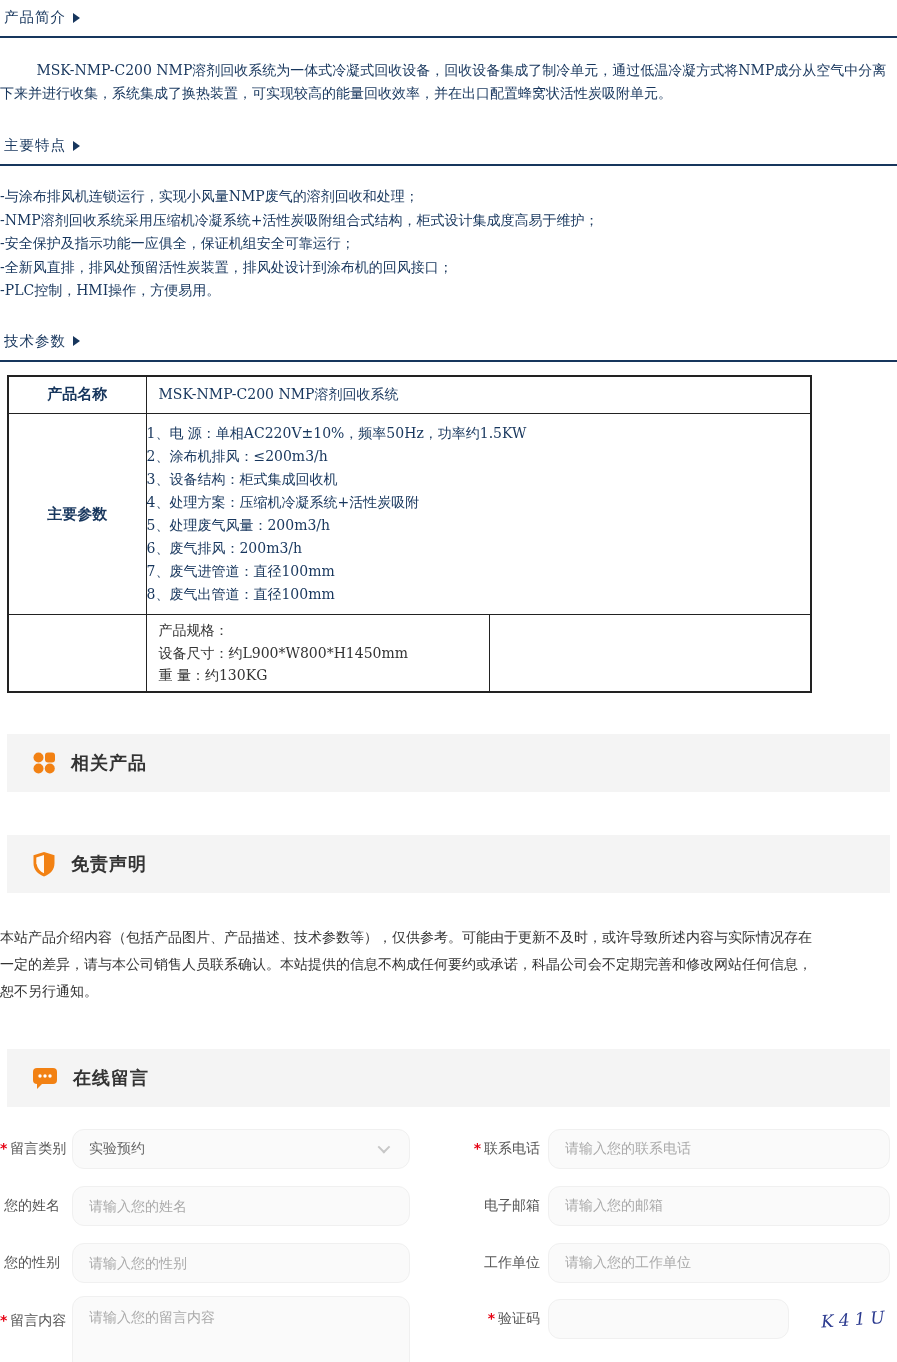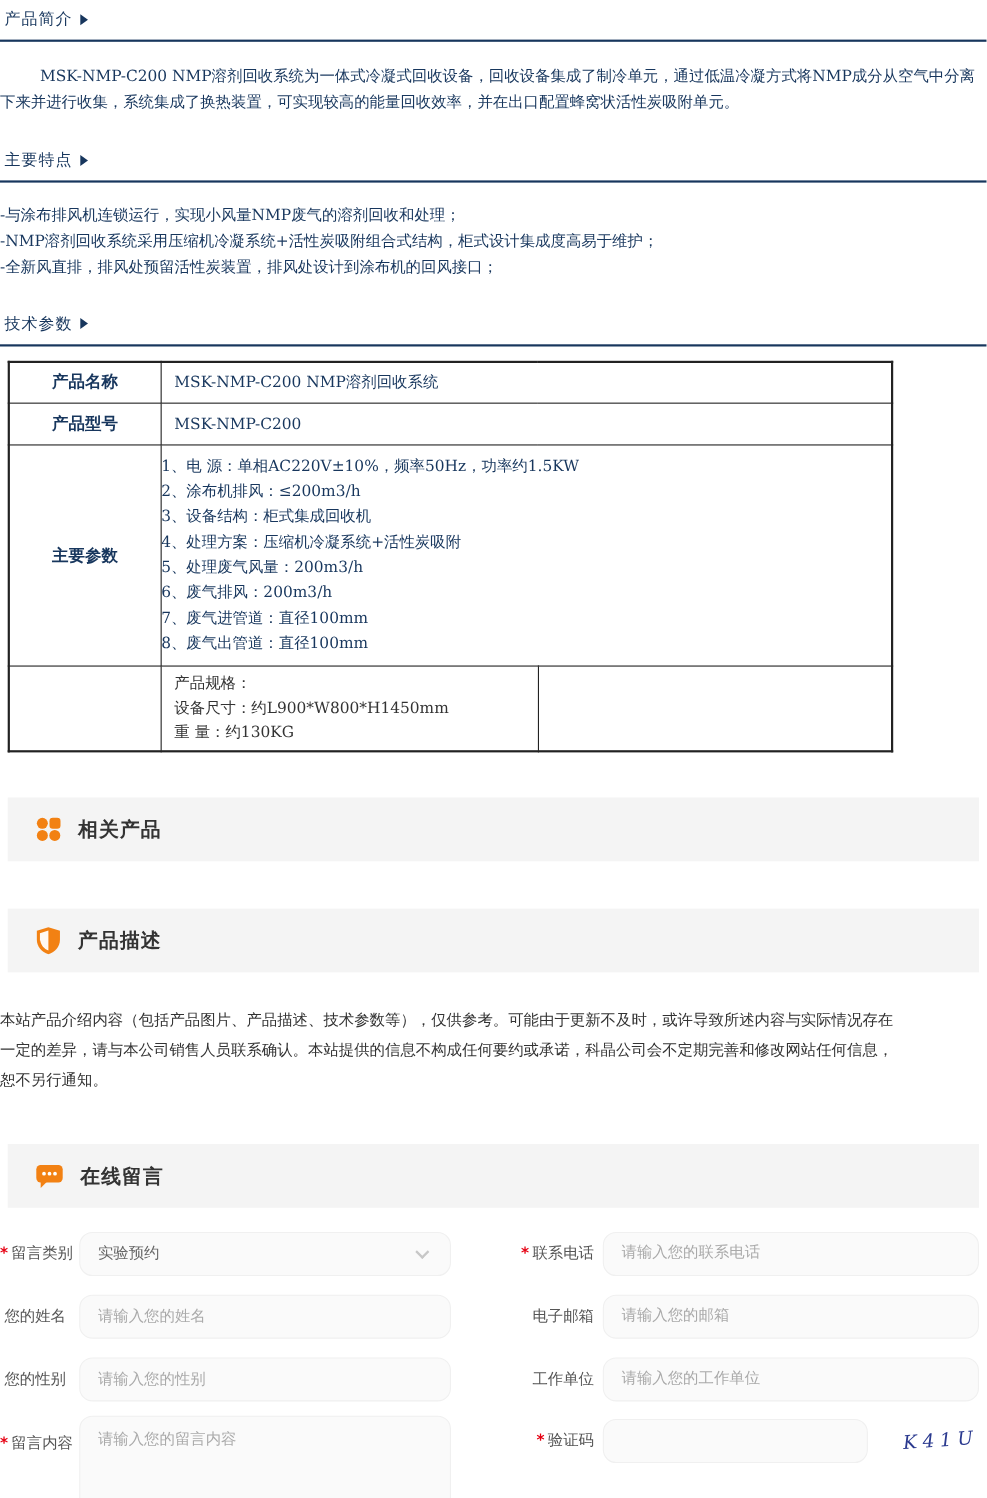--- a/index.html
+++ b/index.html
@@ -96,42 +96,40 @@
 </div>
 <p class="intro-text serif">MSK-NMP-C200 NMP溶剂回收系统为一体式冷凝式回收设备，回收设备集成了制冷单元，通过低温冷凝方式将NMP成分从空气中分离下来并进行收集，系统集成了换热装置，可实现较高的能量回收效率，并在出口配置蜂窝状活性炭吸附单元。</p>
 
 <div class="sec-head" style="margin-top:31px">
   <span class="t">主要特点</span>
   <span class="tri"></span>
 </div>
 <div class="feature-list serif">
   <div>-与涂布排风机连锁运行，实现小风量NMP废气的溶剂回收和处理；</div>
   <div>-NMP溶剂回收系统采用压缩机冷凝系统+活性炭吸附组合式结构，柜式设计集成度高易于维护；</div>
+  <div>-安全保护及指示功能一应俱全，保证机组安全可靠运行；</div>
   <div>-全新风直排，排风处预留活性炭装置，排风处设计到涂布机的回风接口；</div>
+  <div>-PLC控制，HMI操作，方便易用。</div>
 </div>
 
 <div class="sec-head" style="margin-top:29px">
   <span class="t">技术参数</span>
   <span class="tri"></span>
 </div>
 
 <table class="spec">
   <colgroup>
       <col style="width:138px">
       <col style="width:343px">
       <col>
     </colgroup>
   <tbody>
       <tr class="r1">
     <td class="hcell">产品名称</td>
     <td class="vcell" colspan="2">MSK-NMP-C200 NMP溶剂回收系统</td>
-  </tr>
-  <tr class="r2">
-    <td class="hcell">产品型号</td>
-    <td class="vcell" colspan="2">MSK-NMP-C200</td>
   </tr>
   <tr class="r3">
     <td class="hcell">主要参数</td>
     <td class="vcell" colspan="2">
       <div class="params">
         <div>1、电 源：单相AC220V±10%，频率50Hz，功率约1.5KW</div>
         <div>2、涂布机排风：≤200m3/h</div>
         <div>3、设备结构：柜式集成回收机</div>
         <div>4、处理方案：压缩机冷凝系统+活性炭吸附</div>
         <div>5、处理废气风量：200m3/h</div>
@@ -167,21 +165,21 @@
   <span class="bt">相关产品</span>
 </div>
 
 <div class="banner mt43">
   <span>
     <svg width="24" height="26" viewBox="0 0 24 26">
       <path d="M12 1 L22.5 4.2 V12 C22.5 18.8 18.2 23.2 12 25.4 C5.8 23.2 1.5 18.8 1.5 12 V4.2 Z" fill="#f28113"></path>
       <path d="M12 4 L12 13 L4.3 13 L4.3 6.4 Z M12 13 L12 22.2 C8 20.5 5.3 17.4 4.6 13 Z" fill="#fff" opacity="0.95"></path>
     </svg>
   </span>
-  <span class="bt">产品描述</span>
+  <span class="bt">免责声明</span>
 </div>
 <p class="disclaimer-text serif">本站产品介绍内容（包括产品图片、产品描述、技术参数等），仅供参考。可能由于更新不及时，或许导致所述内容与实际情况存在一定的差异，请与本公司销售人员联系确认。本站提供的信息不构成任何要约或承诺，科晶公司会不定期完善和修改网站任何信息，恕不另行通知。</p>
 
 <div class="banner mt44">
   <span>
     <svg width="26" height="24" viewBox="0 0 26 24">
       <rect x="1" y="2" width="24" height="16" rx="4" fill="#f28113"></rect>
       <path d="M5 16 L5 23 L12 16 Z" fill="#f28113"></path>
       <circle cx="8" cy="10" r="1.7" fill="#fff"></circle>
       <circle cx="13" cy="10" r="1.7" fill="#fff"></circle>

